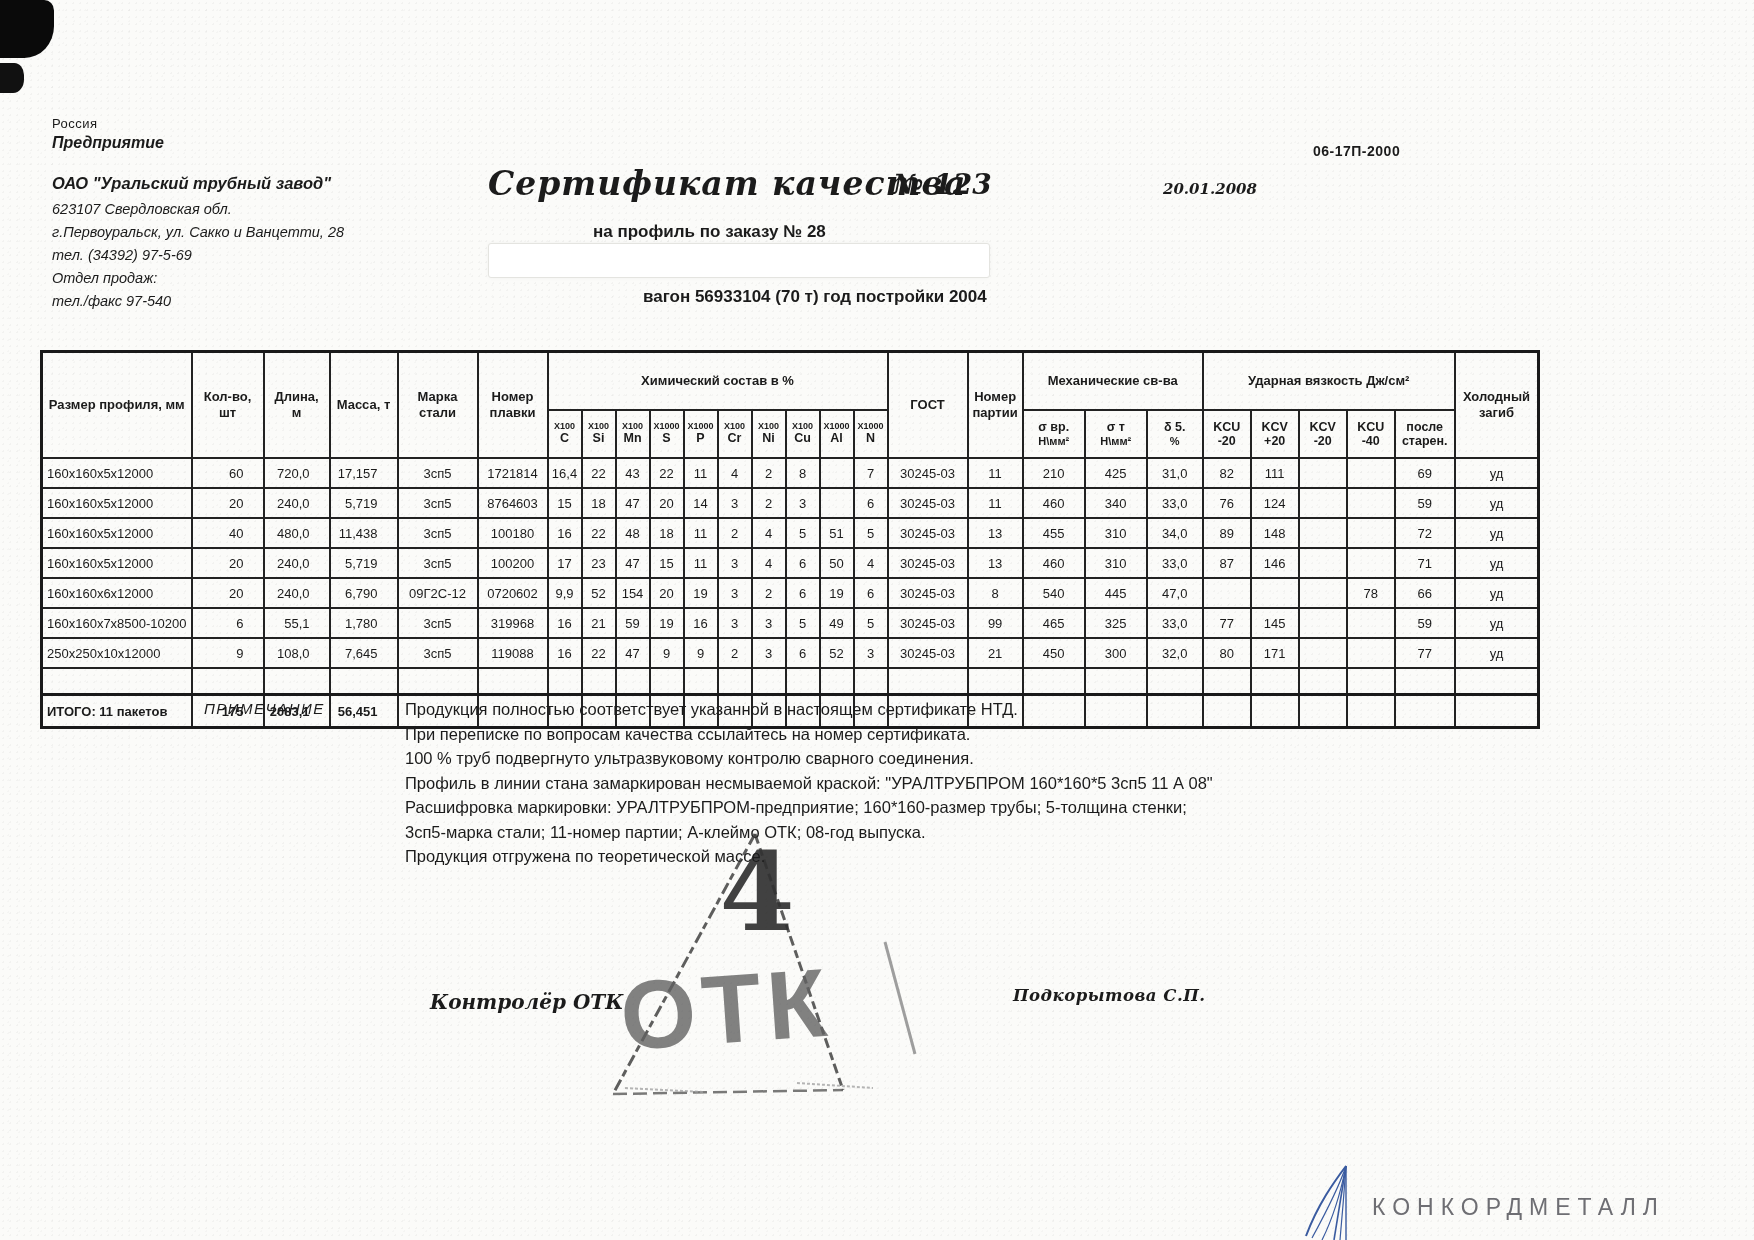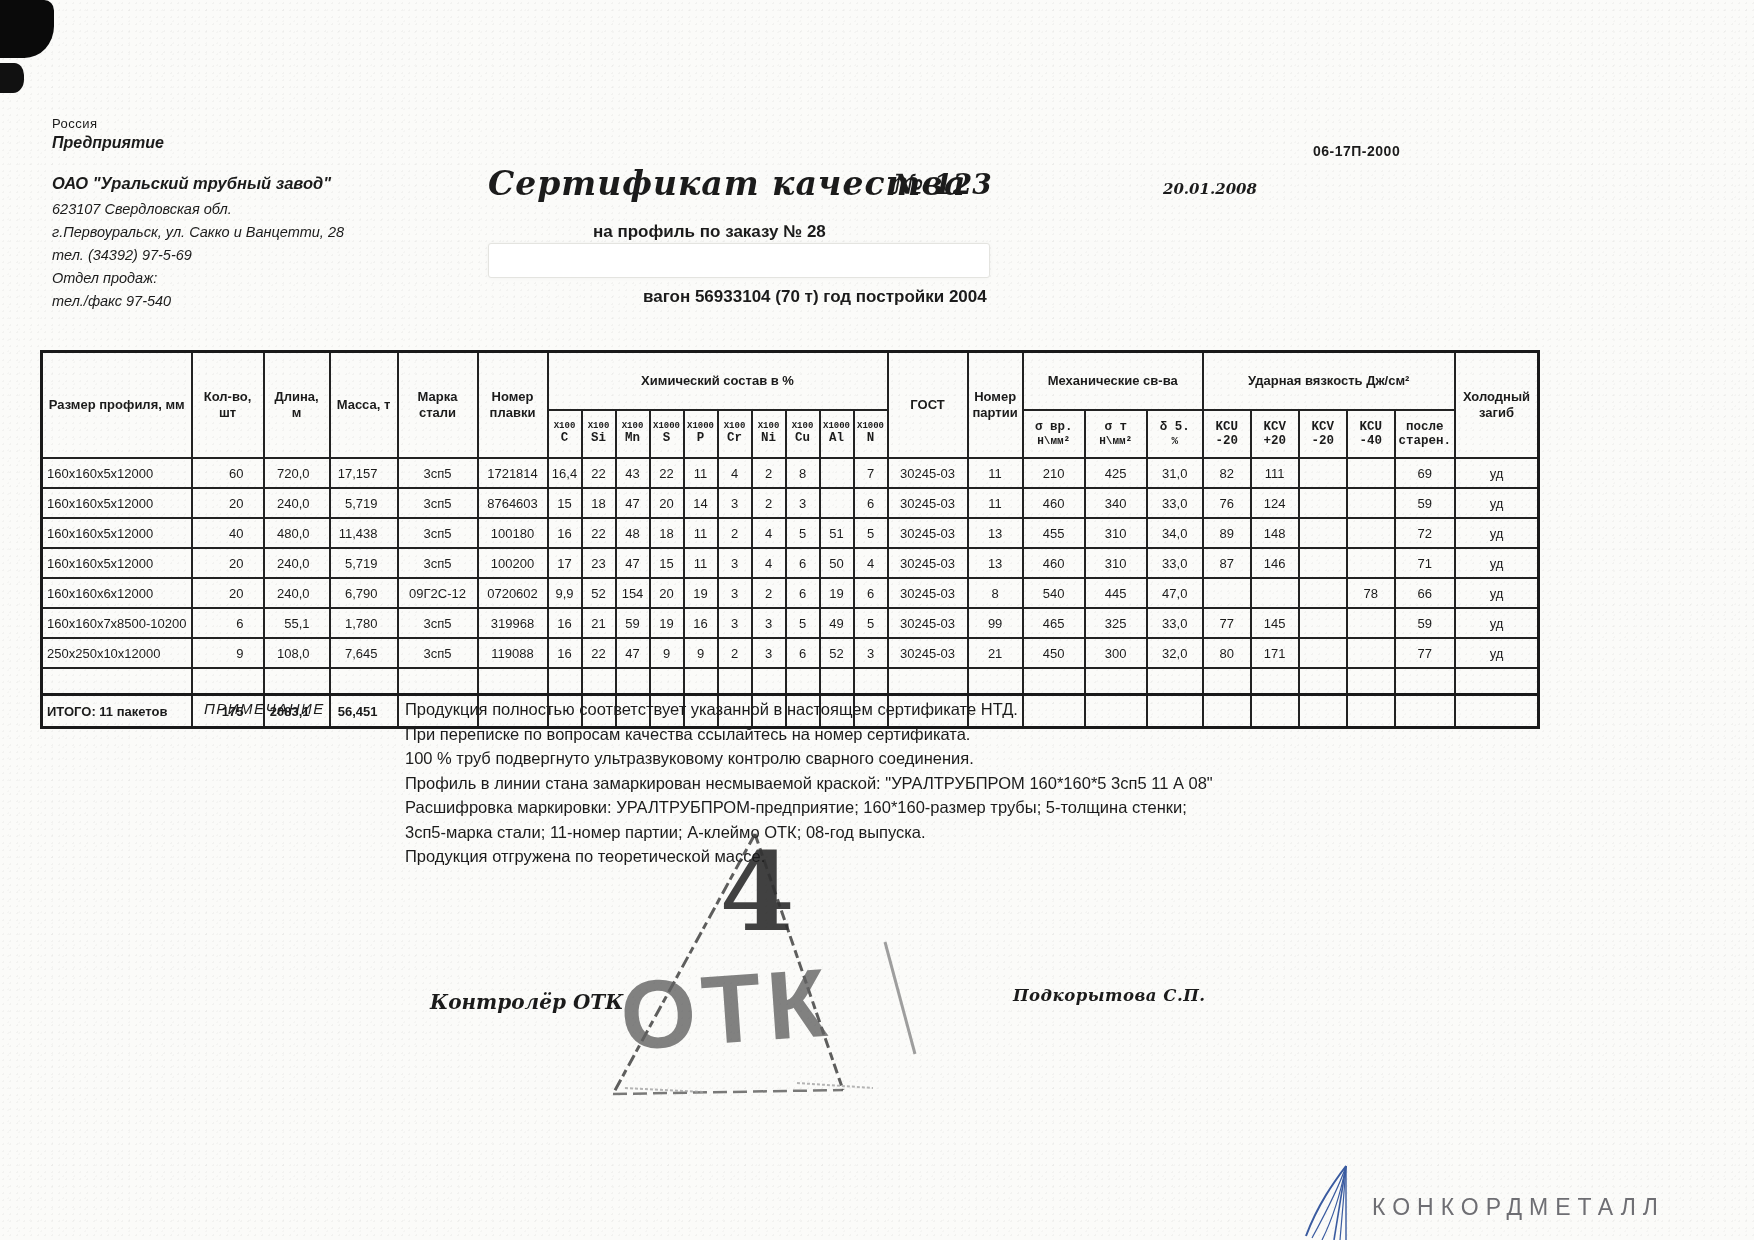--- a/index.html
+++ b/index.html
@@ -37,21 +37,21 @@
   .whiteout{position:absolute;left:488px;top:243px;width:500px;height:33px;background:#ffffff;border:1px solid #e4e4e0;border-radius:3px;box-shadow:0 0 4px rgba(0,0,0,0.04);}
   .wagon{position:absolute;left:643px;top:287px;font-size:17px;font-weight:bold;}
 
   
   .tblwrap{position:absolute;left:40px;top:350px;}
   table{border-collapse:collapse;table-layout:fixed;background:transparent;}
   th,td{border:2px solid #222;padding:2px 4px;overflow:hidden;white-space:nowrap;}
   table{border:3px solid #1a1a1a;}
   th{font-size:13px;font-weight:bold;white-space:normal;line-height:1.25;}
   .h1 th{height:52px;}
-  .h2 th{height:44px;padding:1px 2px;font-family:Liberation Mono, monospace;}
+  .h2 th{height:44px;padding:1px 2px;}
   .fac{display:block;font-size:9px;font-weight:bold;line-height:1.1;}
   .el{display:block;font-size:12.5px;font-weight:bold;line-height:1.2;}
   .mtop{display:block;font-size:12.5px;font-weight:bold;line-height:1.15;}
   .mbot{display:block;font-size:11px;font-weight:bold;line-height:1.15;}
   td{font-size:13px;height:24px;}
   .al{text-align:left;}
   .ar{text-align:right;padding-right:19px;}
   .ac{text-align:center;padding-left:1px;padding-right:1px;}
   tr.blank td{height:20px;}
   tr.totals td{border-top:3px solid #1a1a1a;font-weight:bold;height:26px;}

